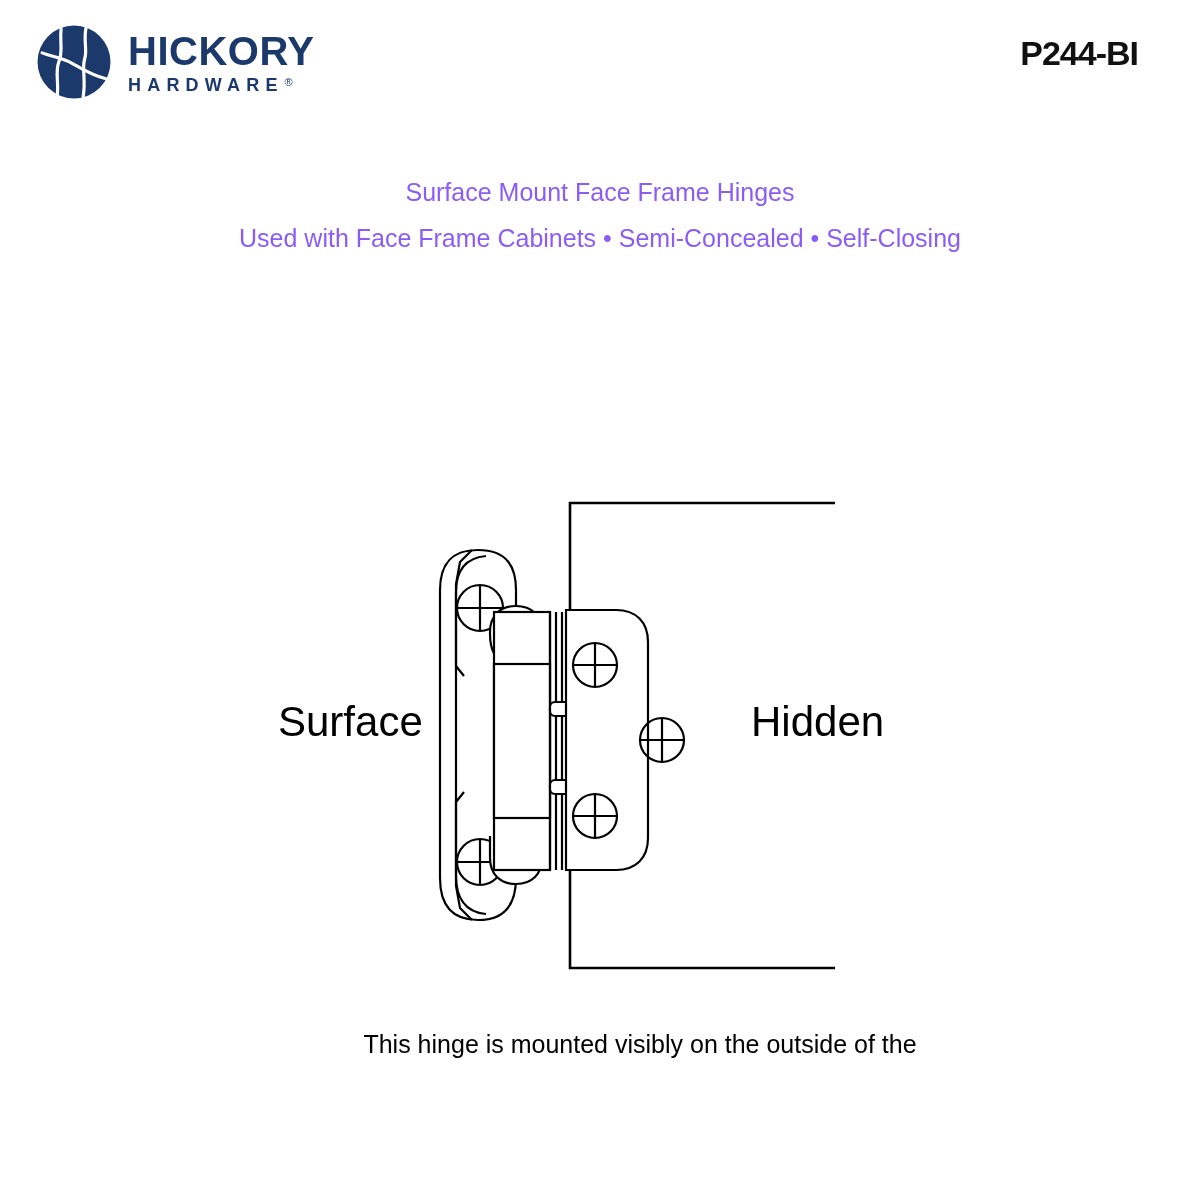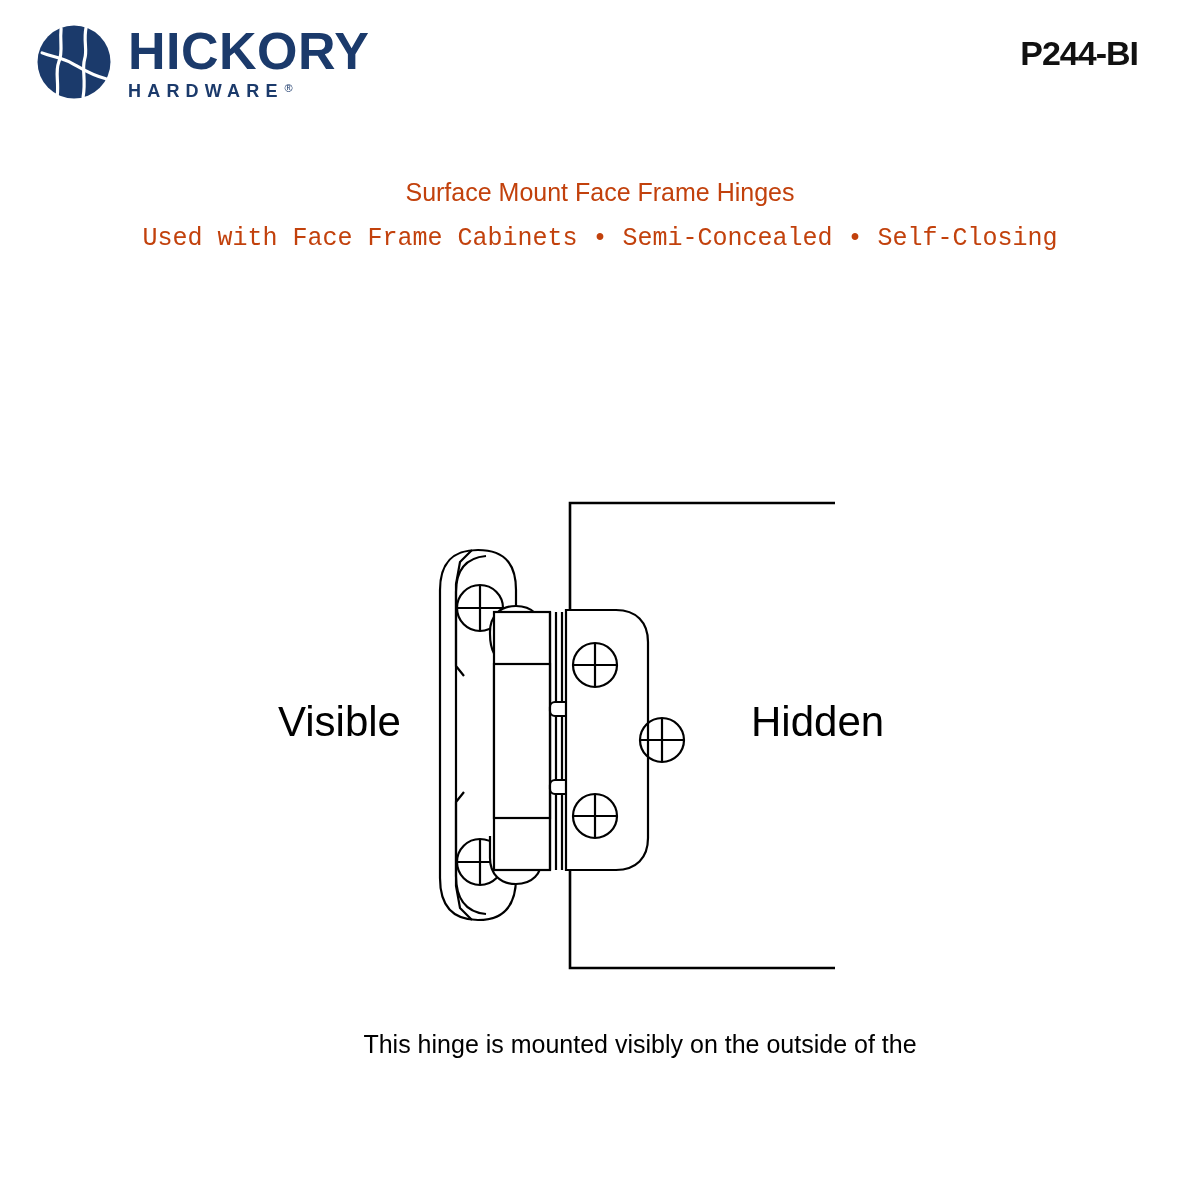--- a/index.html
+++ b/index.html
@@ -36,21 +36,21 @@
   #brand-mark {
     width: 76px;
     height: 76px;
     flex: 0 0 auto;
   }
   #brand-wordmark {
     margin-left: 16px;
     line-height: 1;
   }
   #brand-name {
-    font-size: 52px;
+    font-size: 40px;
     font-weight: bold;
     letter-spacing: 0.5px;
     color: #1b3a6b;
     font-family: "Liberation Sans", sans-serif;
   }
   #brand-tagline-row {
     margin-top: 5px;
     display: flex;
     align-items: flex-start;
     color: #1b3a6b;
@@ -78,31 +78,30 @@
     font-family: "Liberation Sans", sans-serif;
     white-space: nowrap;
   }
 
   
   .heading-line {
     position: absolute;
     left: 0;
     width: 1200px;
     text-align: center;
-    color: #c2410c;
+    color: #8b5cf6;
     font-family: "Liberation Sans", sans-serif;
   }
   #heading-primary {
     top: 178px;
     font-size: 25px;
   }
   #heading-secondary {
     top: 224px;
     font-size: 25px;
-    font-family: Liberation Mono, monospace;
   }
 
   
   #cross-section {
     position: absolute;
     left: 430px;
     top: 262px;
     width: 380px;
     height: 200px;
   }
@@ -249,21 +248,21 @@
           <line x1="412" y1="238" x2="412" y2="282"></line>
         </g>
         <g>
           <circle cx="345" cy="336" r="22"></circle>
           <line x1="323" y1="336" x2="367" y2="336"></line>
           <line x1="345" y1="314" x2="345" y2="358"></line>
         </g>
       </g>
     </svg>
 
-    <span class="side-label" id="visible-label">Visible</span>
+    <span class="side-label" id="visible-label">Surface</span>
     <span class="side-label" id="hidden-label">Hidden</span>
   </div>
 
   <div id="caption">
     <div>This hinge is mounted visibly on the outside of the</div>
   </div>
 
 </div>
 
 </body></html>

